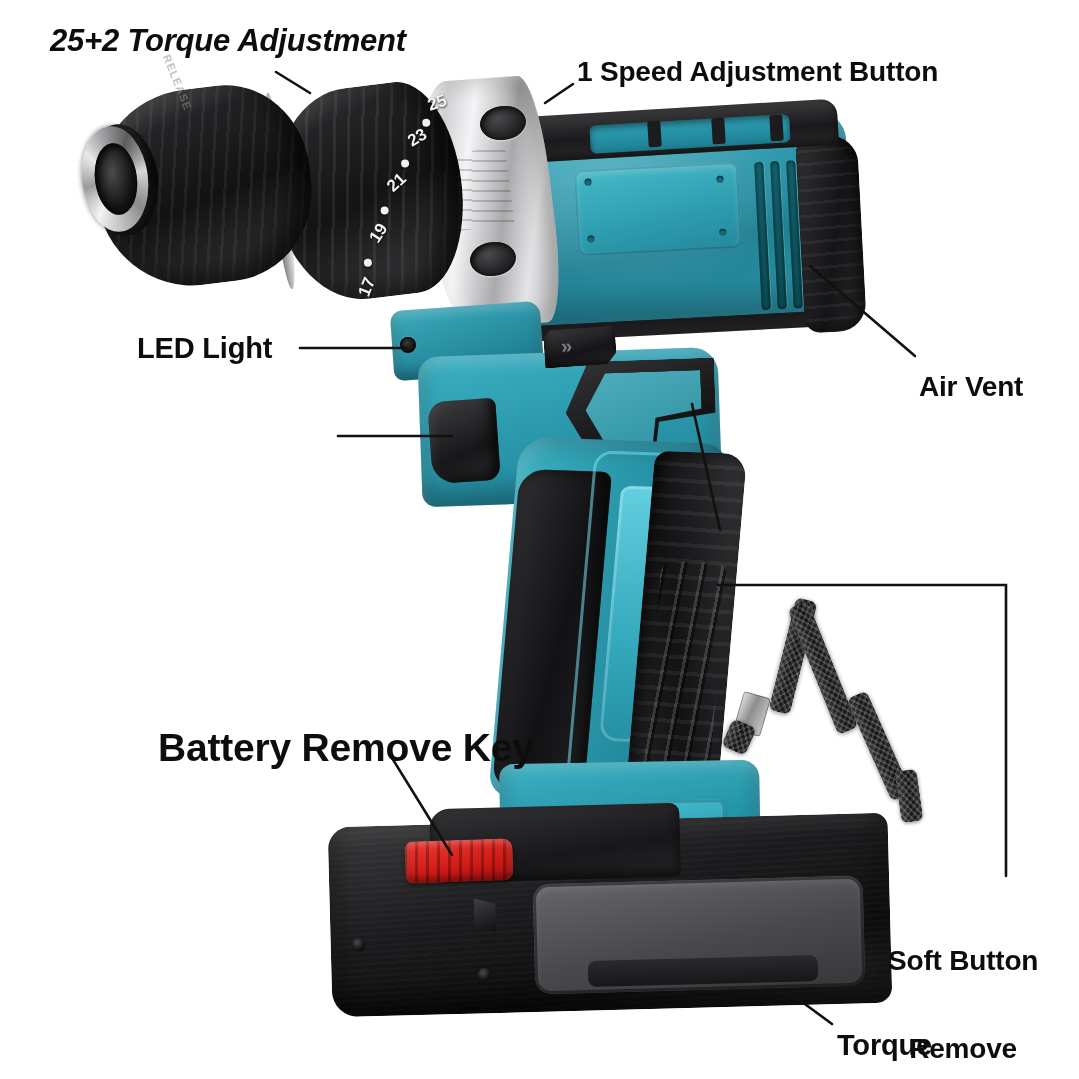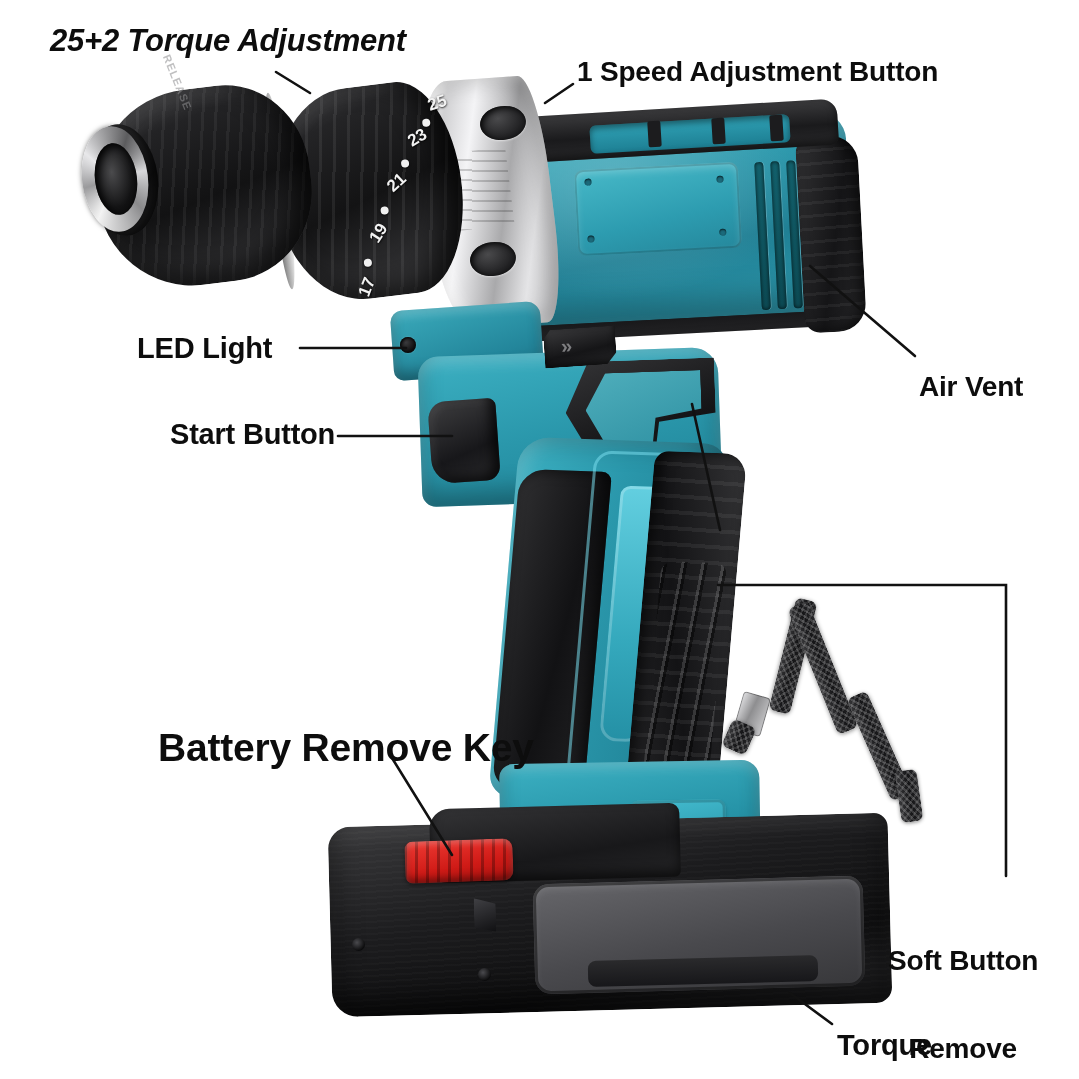--- a/index.html
+++ b/index.html
@@ -386,21 +386,20 @@
   </svg>
 
   <div class="label lbl-torque">25+2 Torque Adjustment</div>
 
   <div class="label lbl-speed">1 Speed Adjustment Button</div>
 
   <div class="label lbl-led">LED Light</div>
 
   <div class="label lbl-vent">Air Vent</div>
 
-  <div class="label lbl-start">Start Button</div>
 
 
   <div class="label lbl-bkey">Battery Remove Key</div>
 
   <div class="label lbl-soft">
     <div>Soft Button</div>
     <div>Remove</div>
   </div>
 
   <div class="label lbl-batt">Torque</div>

